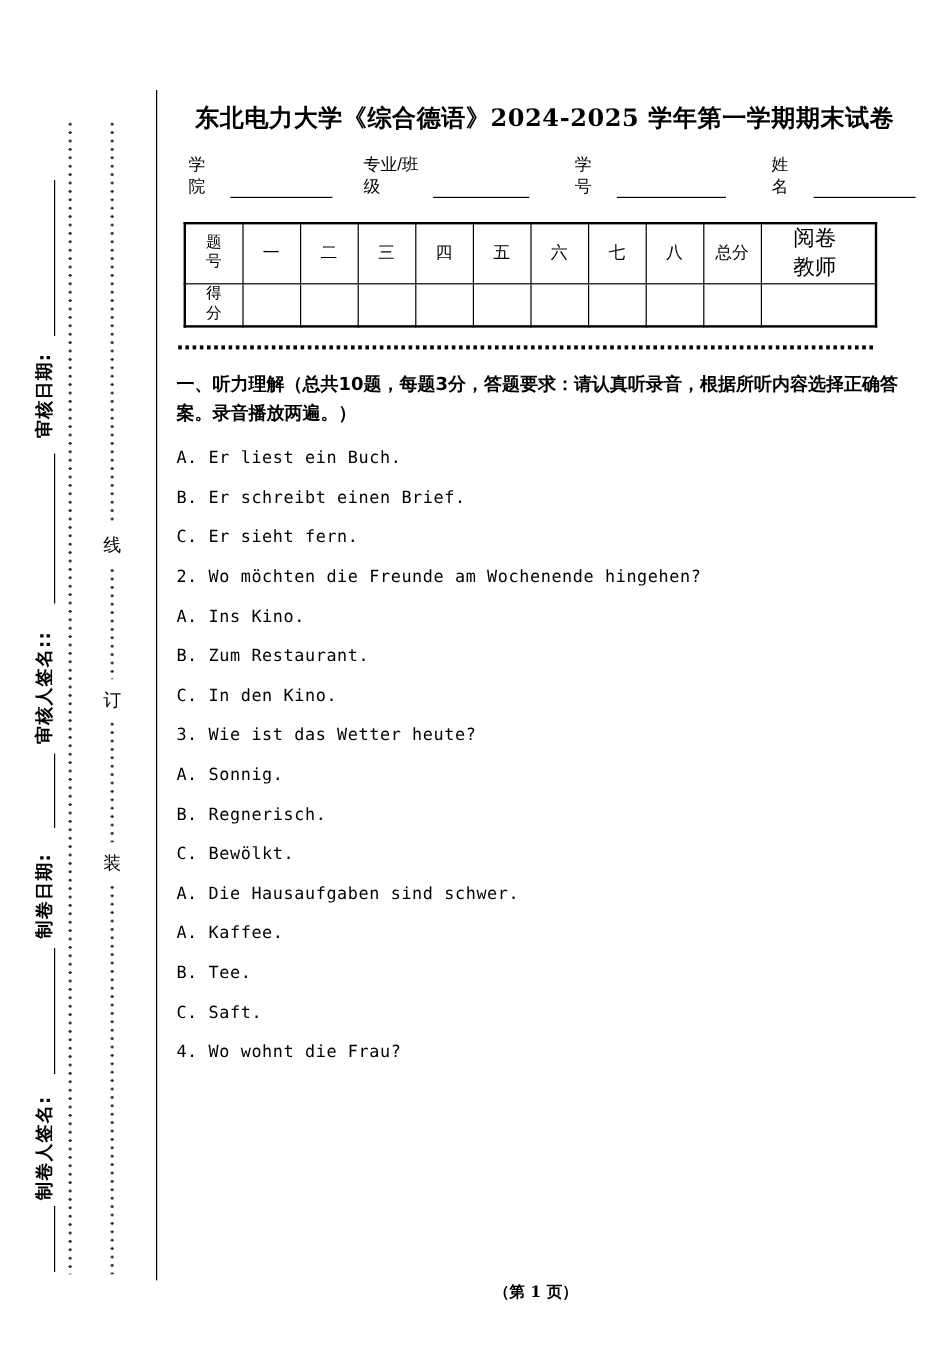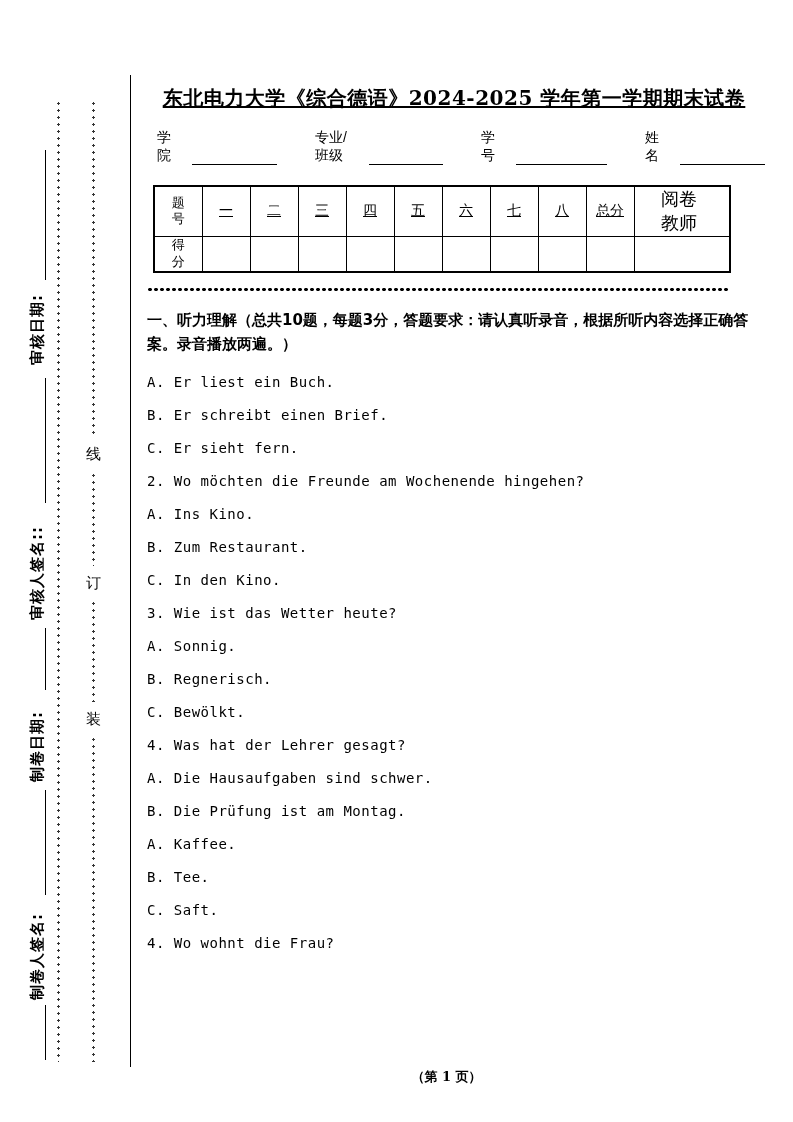--- a/index.html
+++ b/index.html
@@ -12,30 +12,30 @@
            font-family:"DejaVu Sans",sans-serif;}
   .v-blank{position:absolute;width:0;border-left:1.5px solid #000;}
   .v-dots{position:absolute;width:3px;background-image:radial-gradient(circle,#333 1.2px,transparent 1.4px);
           background-size:3px 7px;background-repeat:repeat-y;}
   .bind-char{position:absolute;font-size:15px;line-height:1;}
 
   
   #content{position:absolute;left:130px;top:75px;width:633px;height:992px;
            border-left:1px solid #000;padding-left:14px;box-sizing:border-box;}
   .exam-title{margin-top:10px;text-align:center;font-family:"DejaVu Serif",serif;
-              font-weight:700;font-size:20px;line-height:26px;letter-spacing:.5px;text-decoration:underline;}
+              font-weight:700;font-size:20px;line-height:26px;letter-spacing:.5px;}
 
   .info-row{display:flex;align-items:flex-start;margin-top:18px;margin-left:12px;
             font-family:Liberation Sans, sans-serif;font-size:14px;gap:26px;}
   .info-row .fld{display:flex;align-items:flex-end;}
   .blank{display:inline-block;border-bottom:1px solid #000;height:16px;}
   .g{margin-right:10px;}
 
   table.score{border-collapse:collapse;border:2px solid #000;margin:20px 0 0 8px;
-              table-layout:fixed;font-family:"DejaVu Serif",serif;text-decoration:underline;}
+              table-layout:fixed;font-family:"DejaVu Serif",serif;}
   table.score td{border:1px solid #000;text-align:center;vertical-align:middle;
                  font-size:14px;padding:0;}
   table.score tr.r1 td{height:46px;}
   table.score tr.r2 td{height:34px;}
   .stack{display:inline-block;width:1.15em;line-height:1.25;font-size:13px;}
   .stack4{display:inline-block;width:2.3em;line-height:1.35;font-size:18px;text-align:left;}
 
   .dots-sep{margin:14px 0 0 2px;width:582px;height:5px;background-repeat:repeat-x;
             background-image:radial-gradient(circle,#000 1.7px,transparent 1.9px);
             background-size:6px 5px;}
@@ -78,21 +78,21 @@
 
   <div id="content">
 
     <div class="exam-title">东北电力大学《综合德语》2024-2025 学年第一学期期末试卷</div>
 
     <div class="info-row">
       <span class="fld">
         <span class="g">学院</span>
         <span class="blank" style="width:96px;"></span>
       </span>
-      <span class="fld" style="margin-left:12px;">
+      <span class="fld" style="">
         <span class="g">专业/班级</span>
         <span class="blank" style="width:100px;"></span>
       </span>
       <span class="fld" style="margin-left:12px;">
         <span class="g">学号</span>
         <span class="blank" style="width:102px;"></span>
       </span>
       <span class="fld" style="margin-left:12px;">
         <span class="g">姓名</span>
         <span class="blank" style="width:96px;"></span>
@@ -158,23 +158,21 @@
       <div class="q-line">B. Er schreibt einen Brief.</div>
       <div class="q-line">C. Er sieht fern.</div>
       <div class="q-line">2. Wo möchten die Freunde am Wochenende hingehen?</div>
       <div class="q-line">A. Ins Kino.</div>
       <div class="q-line">B. Zum Restaurant.</div>
       <div class="q-line">C. In den Kino.</div>
       <div class="q-line">3. Wie ist das Wetter heute?</div>
       <div class="q-line">A. Sonnig.</div>
       <div class="q-line">B. Regnerisch.</div>
       <div class="q-line">C. Bewölkt.</div>
-      <div class="q-line">4. Was hat der Lehrer gesagt?</div>
       <div class="q-line">A. Die Hausaufgaben sind schwer.</div>
-      <div class="q-line">B. Die Prüfung ist am Montag.</div>
       <div class="q-line">A. Kaffee.</div>
       <div class="q-line">B. Tee.</div>
       <div class="q-line">C. Saft.</div>
       <div class="q-line">4. Wo wohnt die Frau?</div>
     </div>
   </div>
 
   <div class="page-footer">（第 1 页）</div>
 
 </div>

